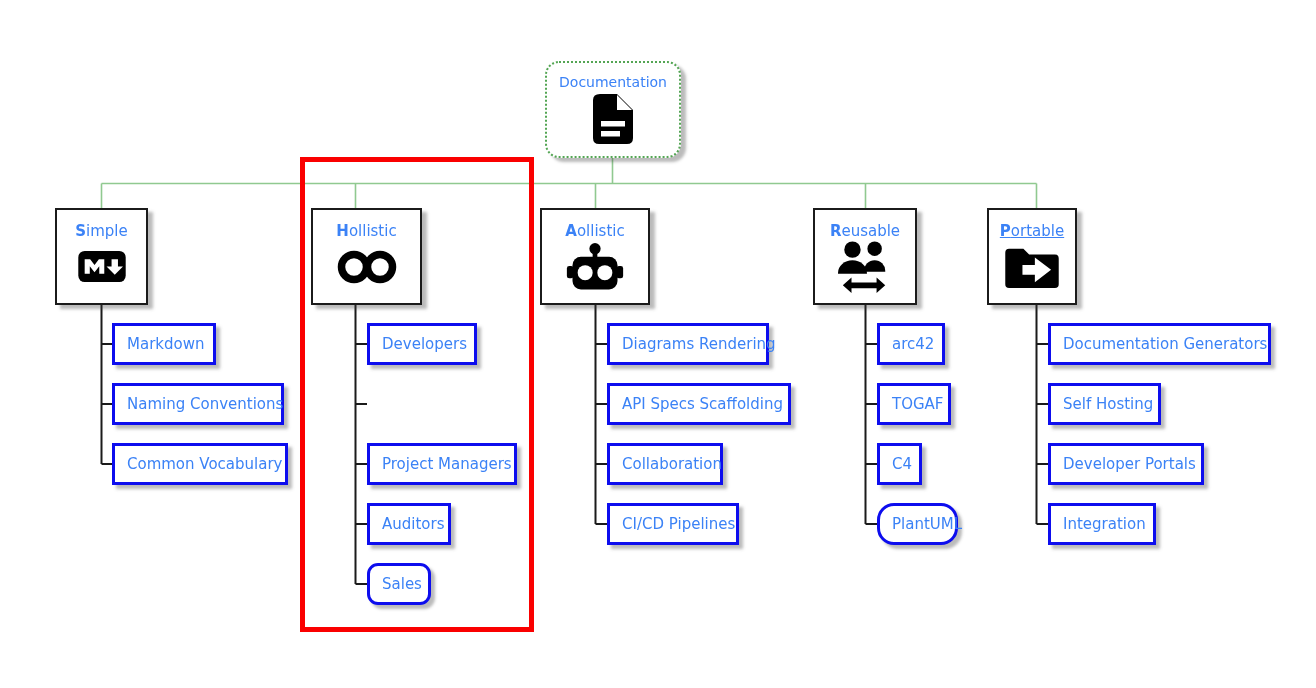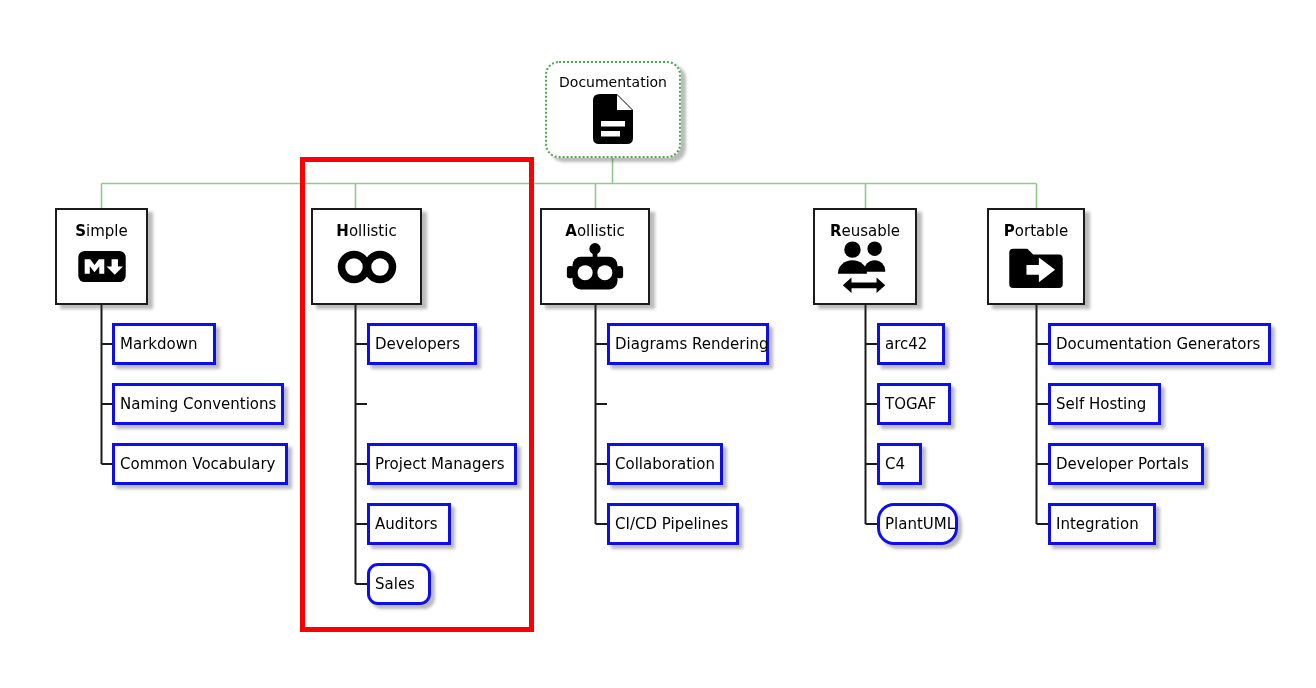--- a/index.html
+++ b/index.html
@@ -1,18 +1,18 @@
 <!DOCTYPE html>
 <html><head>
 <meta charset="utf-8">
 <style>
   html,body{margin:0;padding:0;background:#fff;}
   .canvas{
     position:relative;width:1316px;height:688px;background:#ffffff;overflow:hidden;
-    font-family:"DejaVu Sans","Liberation Sans",sans-serif;color:#000000;
+    font-family:"DejaVu Sans","Liberation Sans",sans-serif;color:#3b82f6;
   }
   .connectors{position:absolute;left:0;top:0;}
   .node{position:absolute;background:#fff;box-sizing:border-box;}
   .root-node{
     left:545px;top:61px;width:136px;height:97px;
     border:2px dotted #53a553;border-radius:14px;
     box-shadow:5px 4px 3px rgba(60,60,60,.35);
     display:flex;flex-direction:column;align-items:center;
   }
   .root-label{font-size:14px;margin-top:11px;}
@@ -21,21 +21,21 @@
     top:208px;height:97px;border:2px solid #1b1b1b;
     box-shadow:5px 4px 3px rgba(60,60,60,.35);
     display:flex;flex-direction:column;align-items:center;
   }
   .branch-label{font-size:15px;margin-top:12px;}
   .branch-label .b{font-weight:bold;}
   .branch-icon{flex:1;display:flex;align-items:center;justify-content:center;padding-bottom:10px;}
   .leaf{
     height:42px;border:3px solid #0d0dee;
     box-shadow:4px 4px 3px rgba(60,60,60,.35);
-    display:flex;align-items:center;padding-left:5px;
+    display:flex;align-items:center;padding-left:12px;
     font-size:15px;white-space:nowrap;
   }
   .highlight-box{
     position:absolute;left:300px;top:157px;width:234px;height:475px;
     border:5px solid #fa0000;box-sizing:border-box;background:transparent;
   }
   .icon-svg{display:block;}
 </style>
 </head>
 <body>
@@ -105,21 +105,21 @@
       <svg class="icon-svg" width="58" height="54" viewBox="0 0 60 56">
         <circle cx="40" cy="9" r="7.5" fill="#000"></circle>
         <path d="M29,32 a11,11 0 0 1 22,0 v1 h-22 z" fill="#000"></path>
         <circle cx="17" cy="10" r="8.5" fill="#000"></circle>
         <path d="M2,34 a15,13 0 0 1 30,0 v1 h-30 z" fill="#000"></path>
         <path d="M7,47 l9,-8 v5 h26 v-5 l9,8 -9,8 v-5 h-26 v5 z" fill="#000"></path>
       </svg>
     </div>
   </div>
 
-  <div class="node branch" style="left:987px;width:98px;">
+  <div class="node branch" style="left:987px;width:90px;text-decoration:underline;">
     <div class="branch-label"><span class="b">P</span><span>ortable</span></div>
     <div class="branch-icon">
       <svg class="icon-svg" width="54" height="42" viewBox="0 0 56 44">
         <path d="M4,3 h15 l6,6 h27 a4,4 0 0 1 4,4 v27 a4,4 0 0 1 -4,4 h-48 a4,4 0 0 1 -4,-4 v-33 a4,4 0 0 1 4,-4 z" fill="#000"></path>
         <path d="M18,20 h13 v-8 l17,13 -17,13 v-8 h-13 z" fill="#fff"></path>
       </svg>
     </div>
   </div>
 
   <div class="node leaf" style="left:112px;top:323px;width:104px;">
@@ -140,20 +140,23 @@
     </div>
   <div class="node leaf" style="left:367px;top:503px;width:84px;">
       <span>Auditors</span>
     </div>
   <div class="node leaf" style="left:367px;top:563px;width:64px;border-radius:11px;">
       <span>Sales</span>
     </div>
 
   <div class="node leaf" style="left:607px;top:323px;width:162px;">
       <span>Diagrams Rendering</span>
+    </div>
+  <div class="node leaf" style="left:607px;top:383px;width:184px;">
+      <span>API Specs Scaffolding</span>
     </div>
   <div class="node leaf" style="left:607px;top:443px;width:116px;">
       <span>Collaboration</span>
     </div>
   <div class="node leaf" style="left:607px;top:503px;width:132px;">
       <span>CI/CD Pipelines</span>
     </div>
 
   <div class="node leaf" style="left:877px;top:323px;width:68px;">
       <span>arc42</span>

